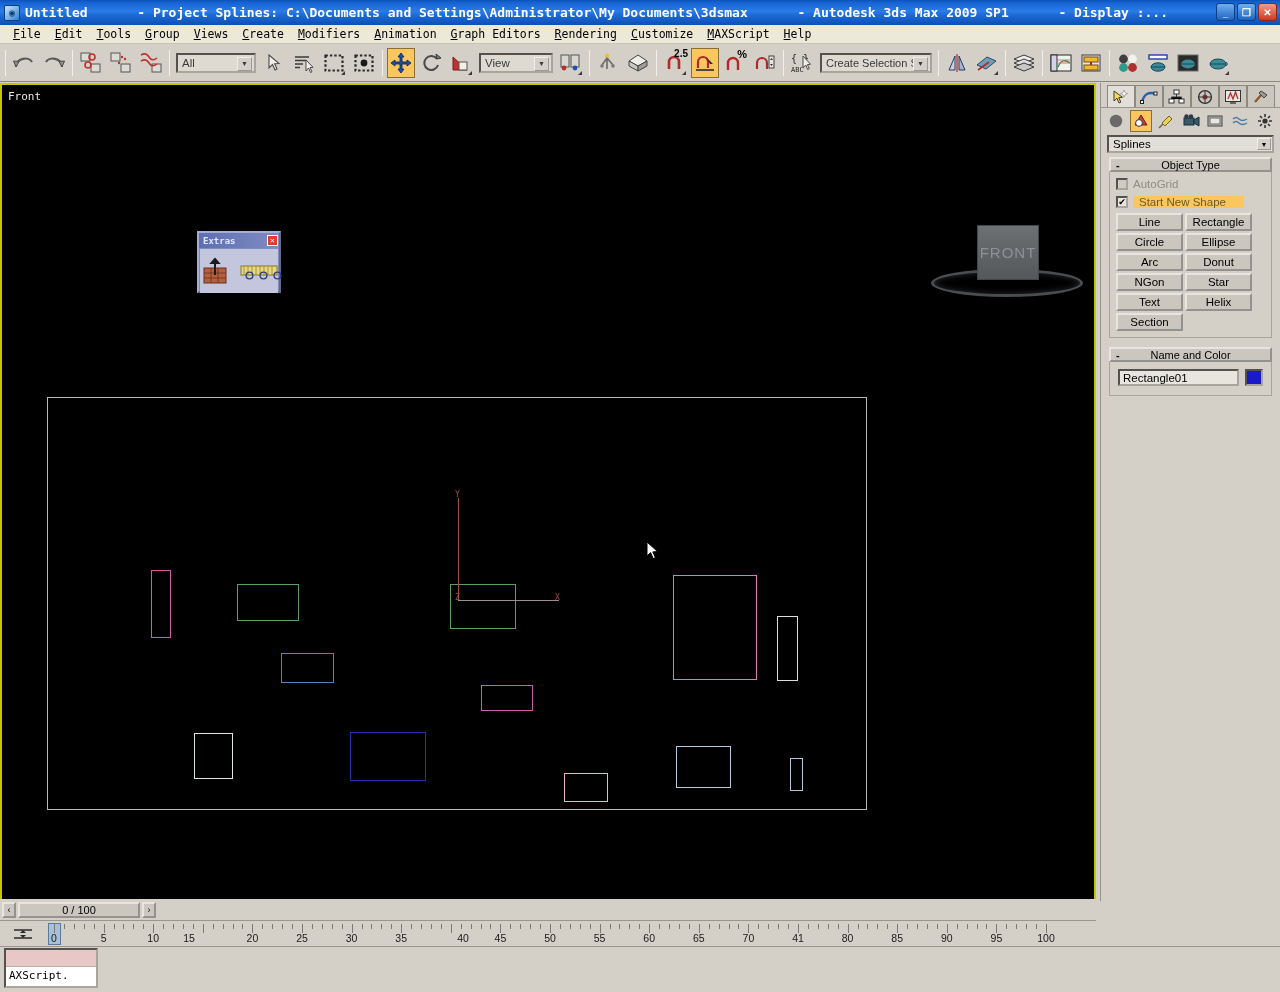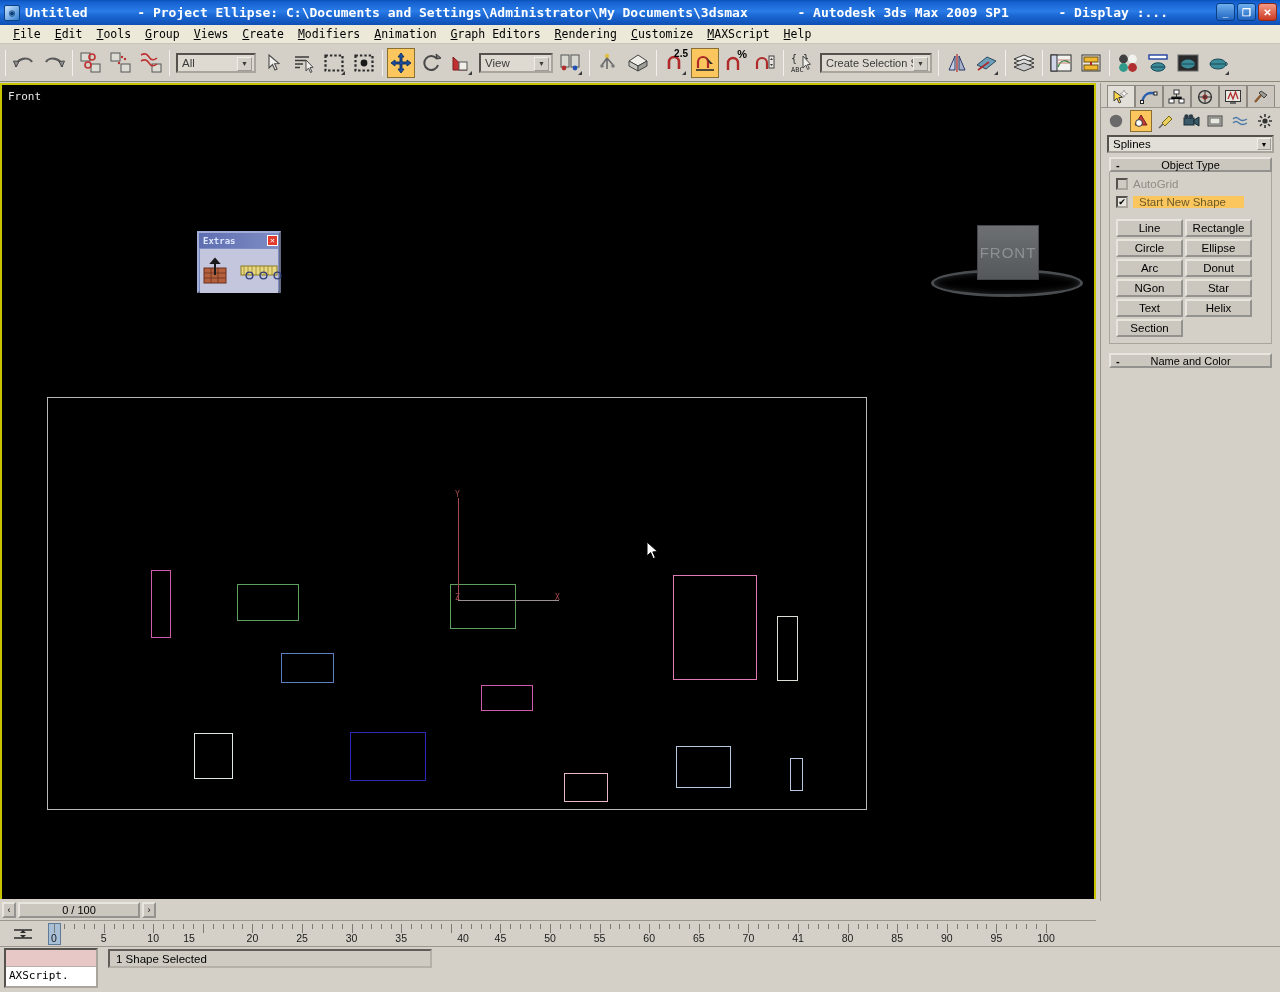--- a/index.html
+++ b/index.html
@@ -173,21 +173,21 @@
   .rollout-hdr .minus { position:absolute; left:5px; font-weight:bold; }
   .rollout-body { border:1px solid #a9a49c; border-top:none; padding:4px 6px 6px 6px;
                   background:#d4d0c8; }
   .chk-row { display:flex; align-items:center; gap:5px; height:16px; margin-bottom:2px; }
   .chk { width:12px;height:12px; background:#e8e5de; border:2px inset #a9a49c;
          display:flex;align-items:center;justify-content:center;font-size:9px; }
   .chk.grey { background:#cfcbc3; }
   .chk-lbl { font-size:11.5px; }
   .chk-lbl.disabled { color:#908c85; }
   .hi-lbl { background:#fbc65e; color:#6b5a28; padding:0 18px 0 6px; font-size:11.5px; }
-  .btn-grid { display:flex; flex-wrap:wrap; gap:2px; margin-top:9px; }
+  .btn-grid { display:flex; flex-wrap:wrap; gap:2px; margin-top:3px; }
   .objbtn {
     width:67px;height:18px; background:#cbc7bf; border:2px outset #e8e5de;
     display:flex;align-items:center;justify-content:center; font-size:11.5px;
   }
   .namerow { display:flex; gap:6px; align-items:center; padding:3px 2px; }
   .namefield {
     flex:1; height:17px; background:#e8e5de; border:2px inset #a9a49c;
     padding-left:3px; font-size:11.5px; display:flex;align-items:center;
   }
   .swatch { width:18px;height:17px; background:#1a1ac8; border:2px inset #a9a49c; }
@@ -237,21 +237,21 @@
 </head>
 <body>
 
 <div id="app">
 
   <div class="titlebar">
     <div class="tb-icon">◉</div>
     <div class="tb-title">
       <span>Untitled</span>
       <span class="tb-sep"></span>
-      <span>- Project Ellipse: C:\Documents and Settings\Administrator\My Documents\3dsmax</span>
+      <span>- Project Splines: C:\Documents and Settings\Administrator\My Documents\3dsmax</span>
       <span class="tb-sep"></span>
       <span>- Autodesk 3ds Max  2009 SP1</span>
       <span class="tb-sep"></span>
       <span>- Display :...</span>
     </div>
     <div class="tb-btns">
       <div class="tb-btn">_</div>
       <div class="tb-btn">❐</div>
       <div class="tb-btn close">✕</div>
     </div>
@@ -721,20 +721,26 @@
             <div class="objbtn">Helix</div>
             <div class="objbtn">Section</div>
           </div>
       </div>
     </div>
 
     <div class="rollout" style="margin-top:9px;">
       <div class="rollout-hdr">
         <span class="minus">-</span>
         <span>Name and Color</span>
+      </div>
+      <div class="rollout-body">
+        <div class="namerow">
+          <span class="namefield">Rectangle01</span>
+          <span class="swatch"></span>
+        </div>
       </div>
     </div>
   </div>
 
   <div class="timeslider">
     <div class="ts-arrow">‹</div>
     <div class="ts-field">0 / 100</div>
     <div class="ts-arrow">›</div>
   </div>
 
@@ -873,19 +879,16 @@
       </div>
   </div>
 
   <div class="statusbar">
 
     <div class="listener">
       <div class="pink"></div>
       <div class="txt">AXScript.</div>
     </div>
 
-    <div class="statusrow" style="top:2px; width:324px;">
-      <span>1 Shape Selected</span>
-    </div>
 
   </div>
 
 </div>
 
 </body></html>

